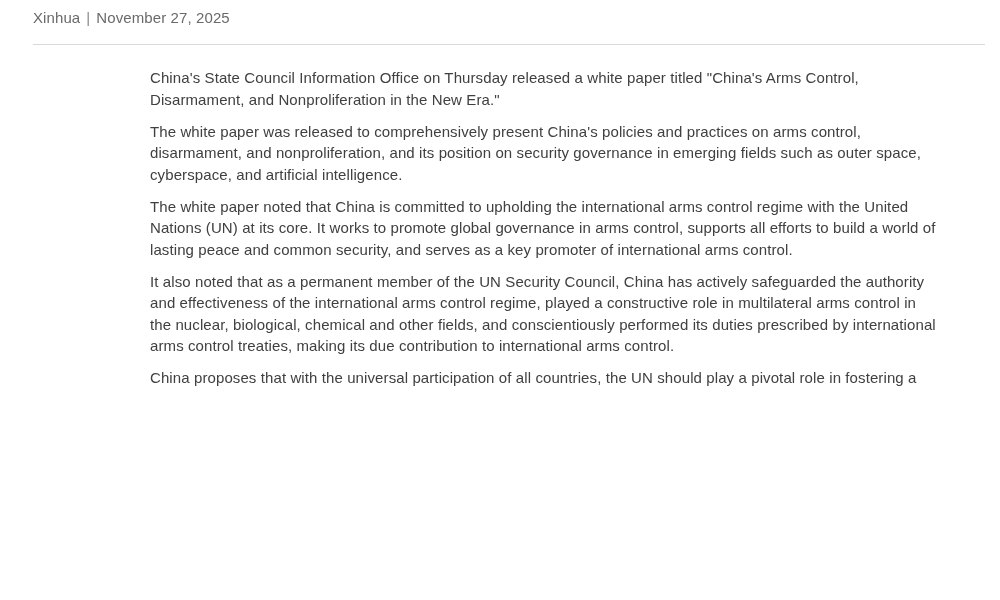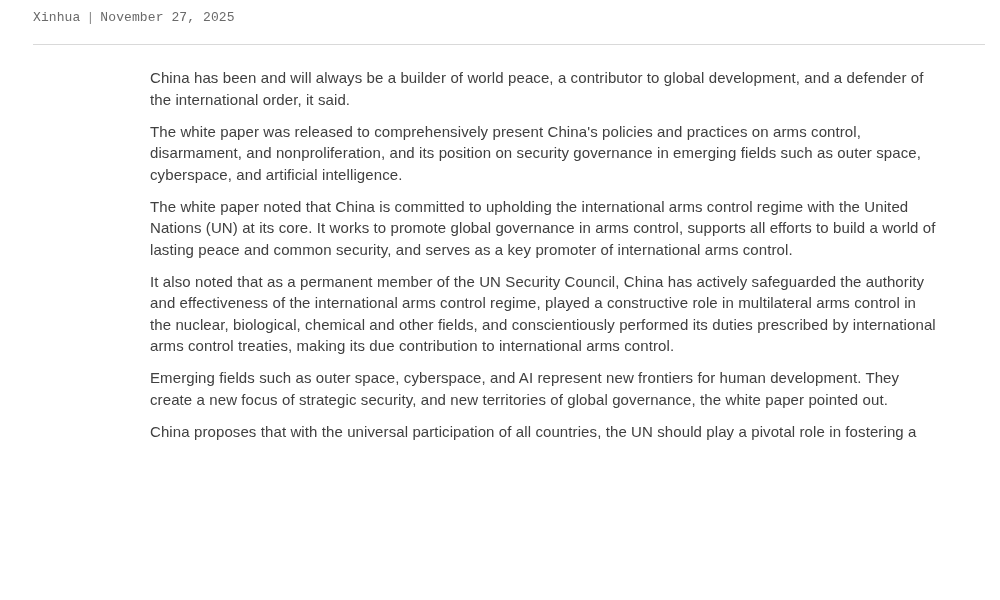--- a/index.html
+++ b/index.html
@@ -11,26 +11,25 @@
     height: 600px;
     background: #ffffff;
     overflow: hidden;
     position: relative;
     font-family: "Liberation Sans", sans-serif;
   }
   .meta {
     position: absolute;
     left: 33px;
     top: 9px;
-    font-size: 13px;
+    font-size: 15px;
     line-height: 18px;
     color: #6a6a6a;
     letter-spacing: 0.1px;
     white-space: nowrap;
-    font-family: Liberation Mono, monospace;
   }
   .meta .sep {
     margin: 0 6px;
     color: #8a8a8a;
   }
   .divider {
     position: absolute;
     left: 33px;
     top: 44px;
     width: 952px;
@@ -54,19 +53,18 @@
 </head>
 <body>
 
 <header class="meta">
   <span>Xinhua</span><span class="sep">|</span><span>November 27, 2025</span>
 </header>
 
 <div class="divider"></div>
 
 <main class="article">
-  <p>China has been and will always be a builder of world peace, a contributor to global development, and a defender of the international order, it said.</p>
+  <p>China's State Council Information Office on Thursday released a white paper titled "China's Arms Control, Disarmament, and Nonproliferation in the New Era."</p>
   <p>The white paper was released to comprehensively present China's policies and practices on arms control, disarmament, and nonproliferation, and its position on security governance in emerging fields such as outer space, cyberspace, and artificial intelligence.</p>
   <p>The white paper noted that China is committed to upholding the international arms control regime with the United Nations (UN) at its core. It works to promote global governance in arms control, supports all efforts to build a world of lasting peace and common security, and serves as a key promoter of international arms control.</p>
   <p>It also noted that as a permanent member of the UN Security Council, China has actively safeguarded the authority and effectiveness of the international arms control regime, played a constructive role in multilateral arms control in the nuclear, biological, chemical and other fields, and conscientiously performed its duties prescribed by international arms control treaties, making its due contribution to international arms control.</p>
-  <p>Emerging fields such as outer space, cyberspace, and AI represent new frontiers for human development. They create a new focus of strategic security, and new territories of global governance, the white paper pointed out.</p>
   <p>China proposes that with the universal participation of all countries, the UN should play a pivotal role in fostering a</p>
 </main>
 
 </body></html>

